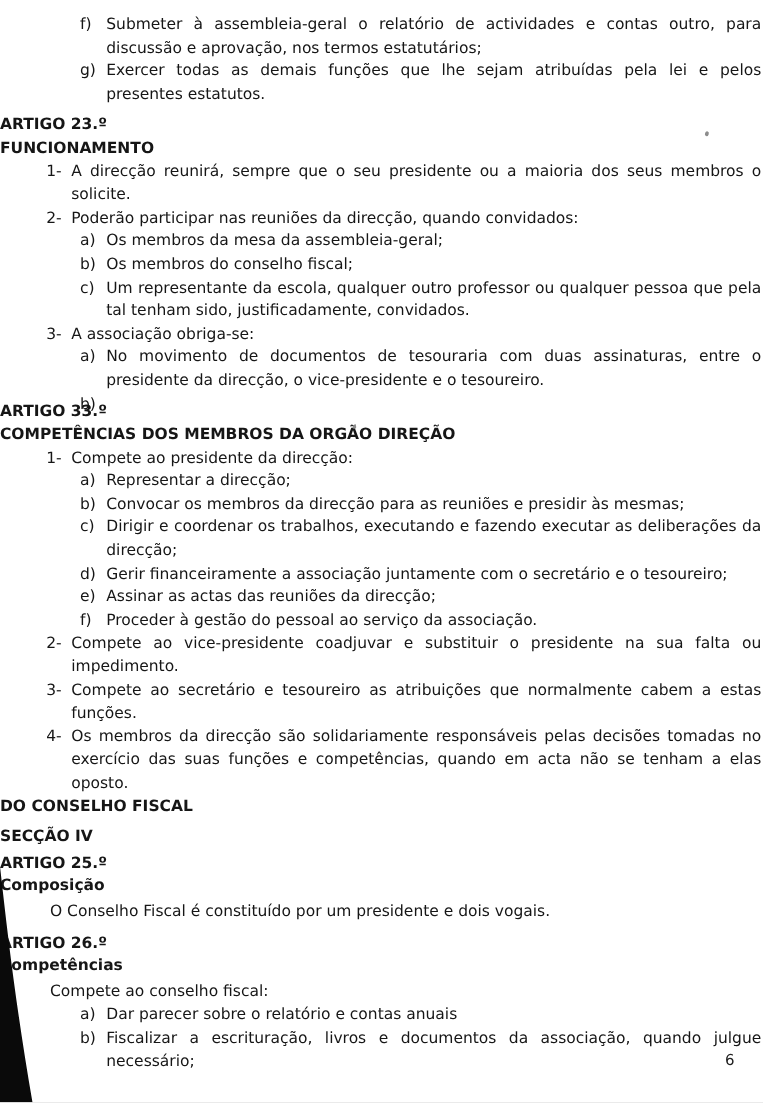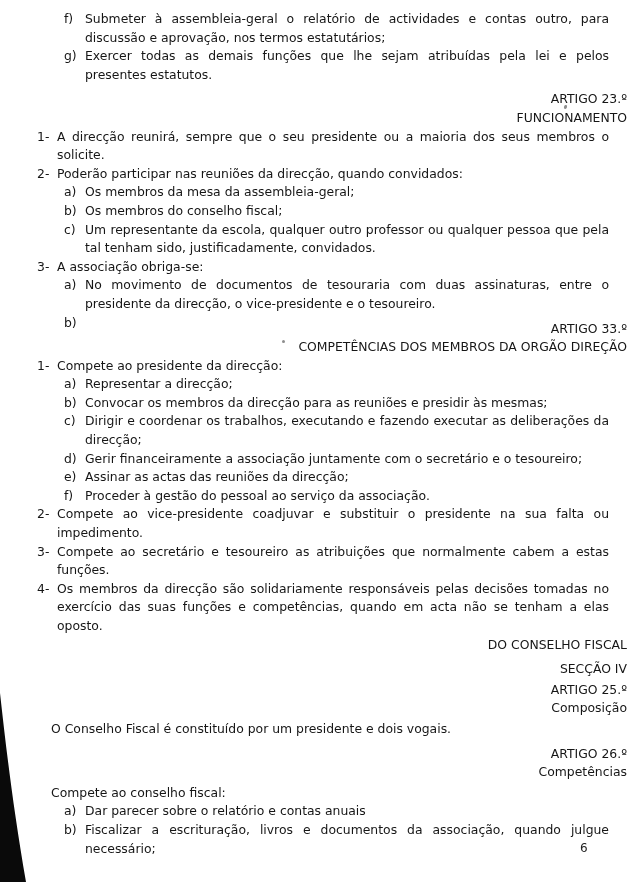--- a/index.html
+++ b/index.html
@@ -11,22 +11,22 @@
     font-family:"DejaVu Sans",sans-serif;
     color:#161616;
     font-size:12.4px;
     line-height:18.6px;
     box-sizing:border-box;
   }
   .content{padding:10px 18px 0 37px;}
   .li{position:relative;padding-left:20px;text-align:justify;}
   .li .mk{position:absolute;left:0;top:0;white-space:nowrap;}
   .lvl2{margin-left:27px;padding-left:21px;}
-  .para{margin-left:14px;text-align:justify;}
-  .hc{text-align:right;margin-left:-37px;margin-right:-18px;}
+  .para{margin-left:3px;text-align:justify;}
+  .hc{text-align:left;margin-left:-37px;margin-right:-18px;font-weight:bold;}
   .sp{margin-top:6px;}
   .sp-sm{margin-top:2px;}
   .pageno{position:absolute;left:580px;top:839px;font-size:12px;color:#222;}
   .wedge{position:absolute;left:0;bottom:0;width:30px;height:195px;filter:blur(0.5px);}
   .speck{position:absolute;background:#8d8d8d;border-radius:50%;}
   .speck.s1{left:564px;top:105px;width:3px;height:4px;transform:rotate(20deg);}
   .speck.s2{left:282px;top:340px;width:3px;height:3px;}
 </style>
 </head>
 <body>

